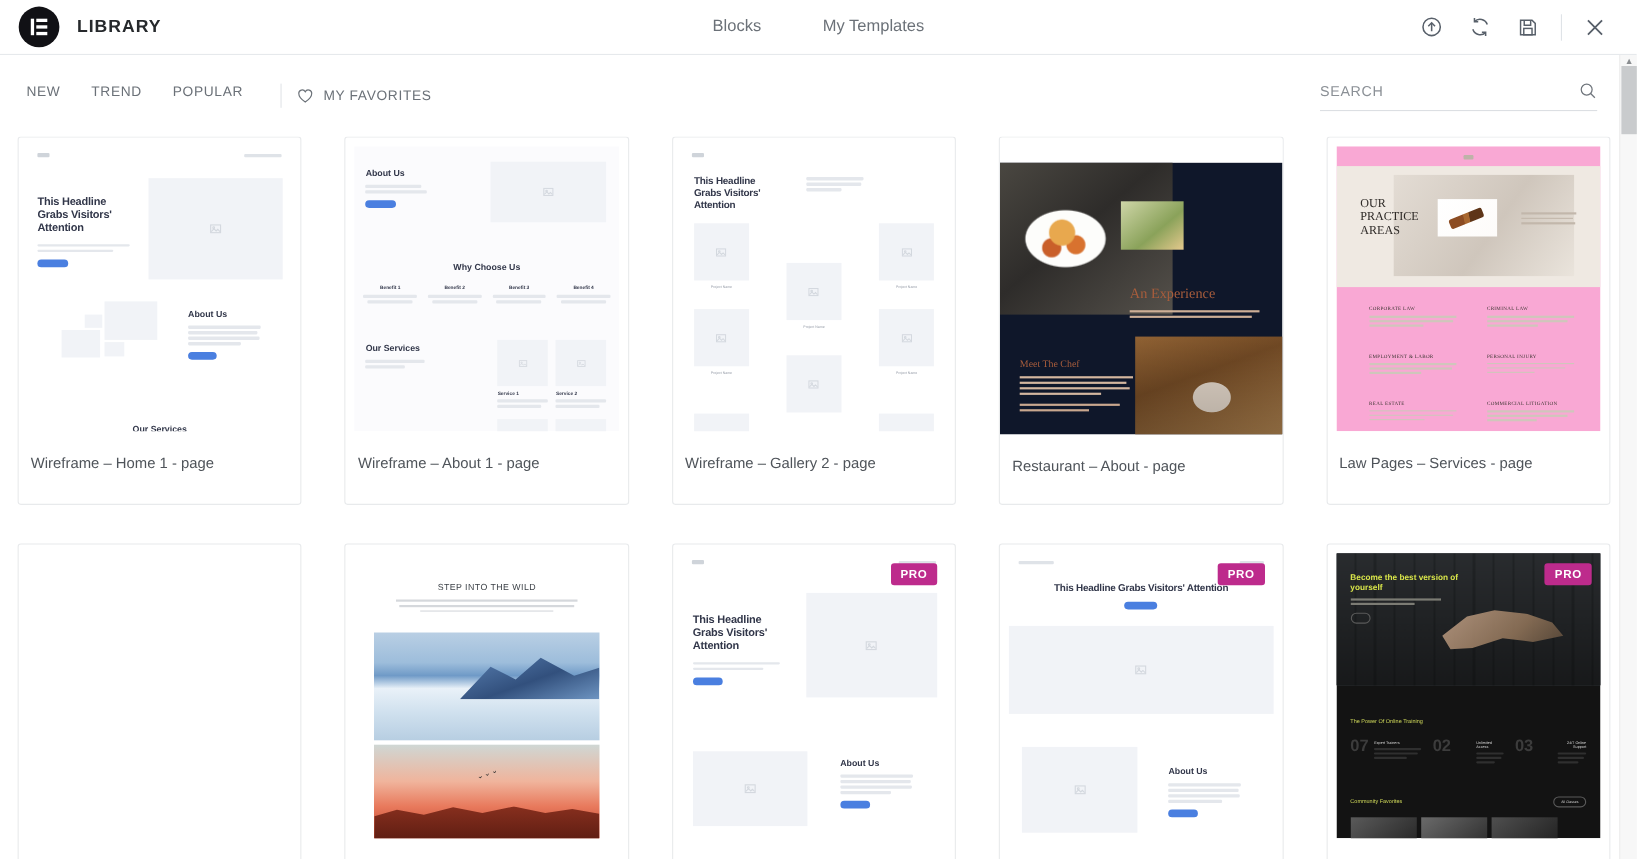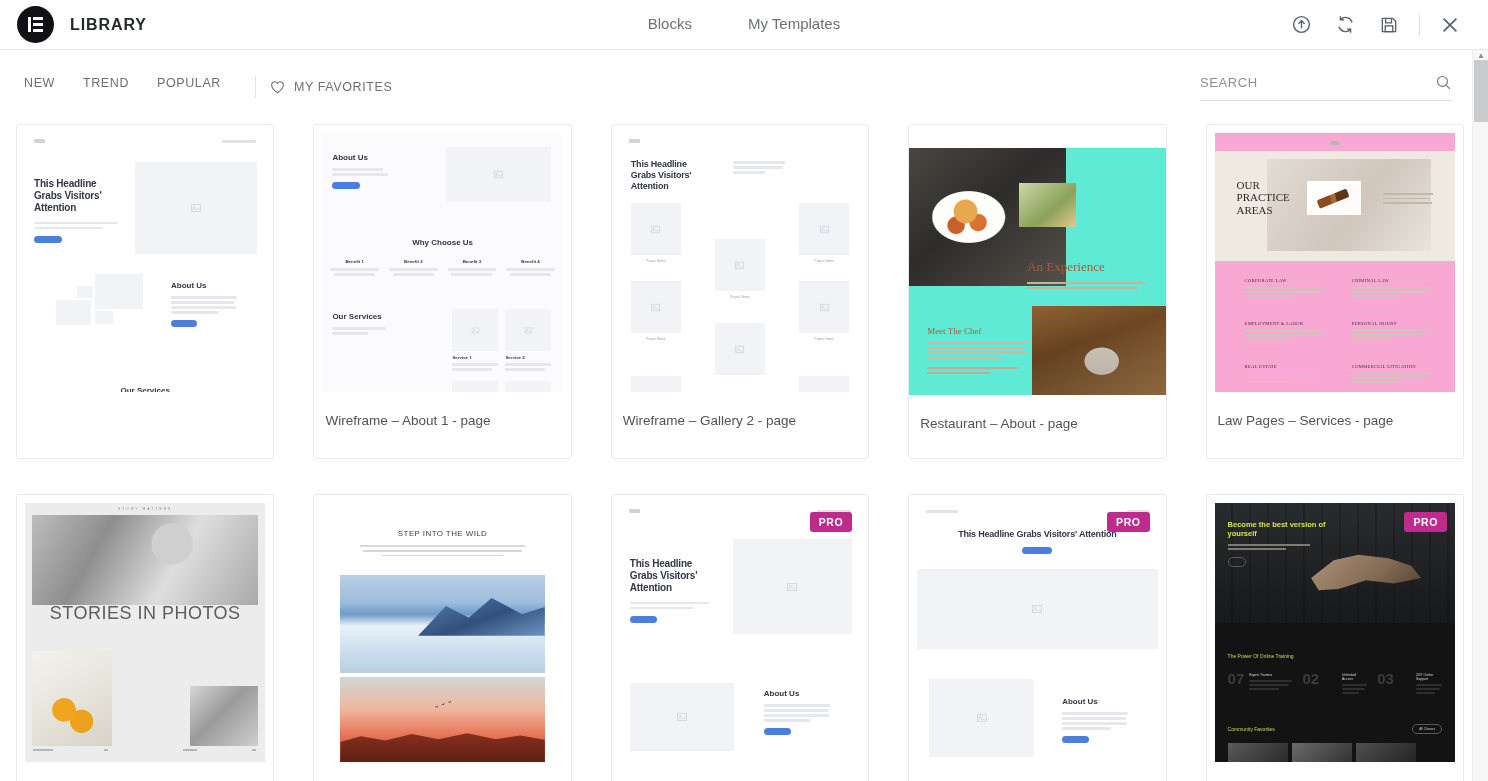--- a/index.html
+++ b/index.html
@@ -161,21 +161,21 @@
   .mk-imgbox {
     background: #f1f3f7;
     display: flex; align-items: center; justify-content: center;
   }
   .mk-imgbox svg { opacity: .33; }
   .mk-h2 { color: #32374a; font-weight: 700; font-size: 8px; }
   .mk-h3 { color: #32374a; font-weight: 700; font-size: 4.4px; }
   .mk-label { color: #9aa0ab; font-size: 3.2px; }
 
   
-  .rest { background: #5eead4; margin-top: 23px; }
+  .rest { background: #0f172a; margin-top: 23px; }
   .serif { font-family: "Liberation Serif", serif; }
 
   
   .law { background: #f9a8d4; }
 
   
   .photos { background: #ececec; }
 
   
   .fit { background: #131313; }
@@ -400,20 +400,21 @@
                   <div class="mk-p" style="width:96%"></div>
                   <div class="mk-p" style="width:99%"></div>
                   <div class="mk-p" style="width:72%"></div>
                 </div>
             <div class="mk-btn" style="width:26px;margin-top:6px;"></div>
           </div>
           <div class="mk-h2" style="position:absolute;left:0;right:0;bottom:-3px;text-align:center;">Our Services</div>
         </div>
           </div>
       </div>
+      <div class="card-title">Wireframe – Home 1 - page</div>
     </div>
 
     <div class="card">
       <div class="thumb">
         <div class="thumb-inner">
             <div class="mock mk-bg-white" style="background:#fbfbfd;">
           <div style="position:absolute;left:10px;top:20px;width:60px;">
             <div class="mk-h2">About Us</div>
             <div style="margin-top:6px;">
                   <div class="mk-p" style="width:85%"></div>
@@ -672,35 +673,20 @@
                   </div>
                 </div>
           </div>
         </div>
           </div>
       </div>
       <div class="card-title">Law Pages – Services - page</div>
     </div>
 
     <div class="card">
-      <div class="thumb">
-        <div class="thumb-inner">
-            <div class="mock photos">
-          <div class="mk-label" style="position:absolute;left:0;right:0;top:4px;text-align:center;letter-spacing:2px;color:#8e8e8e;font-size:3.4px;">STORY MATTERS</div>
-          <div class="grad-bw-girl" style="position:absolute;left:7px;top:12px;right:7px;height:90px;"></div>
-          <div style="position:absolute;left:0;right:0;top:100px;text-align:center;color:#5d5d5d;font-size:18px;letter-spacing:.5px;">STORIES IN PHOTOS</div>
-          <div class="grad-lemons" style="position:absolute;left:7px;top:148px;width:80px;height:95px;"></div>
-          <div class="grad-bw-girl2" style="position:absolute;right:7px;top:183px;width:68px;height:60px;"></div>
-          <div style="position:absolute;left:8px;top:246px;width:20px;height:1.6px;background:#b5b5b5;"></div>
-          <div style="position:absolute;left:79px;top:246px;width:4px;height:1.6px;background:#b5b5b5;"></div>
-          <div style="position:absolute;right:68px;top:246px;width:14px;height:1.6px;background:#b5b5b5;"></div>
-          <div style="position:absolute;right:9px;top:246px;width:4px;height:1.6px;background:#b5b5b5;"></div>
-        </div>
-          </div>
-      </div>
       <div class="card-title"></div>
     </div>
 
     <div class="card">
       <div class="thumb">
         <div class="thumb-inner">
             <div class="mock mk-bg-white">
           <div style="position:absolute;left:0;right:0;top:26px;text-align:center;color:#3a3f45;font-size:8px;letter-spacing:.4px;">STEP INTO THE WILD</div>
           <div style="position:absolute;left:34px;right:34px;top:42px;">
             <div style="height:1.8px;background:#d5d8dc;margin:0 auto 3px;width:96%"></div>
@@ -839,21 +825,21 @@
               <div class="fit-num">02</div>
               <div style="flex:1;padding-top:2px;">
                 <div class="fit-lbl">Unlimited Access</div>
                 <div style="margin-top:3px;">
                       <div class="fit-p" style="width:100%"></div>
                       <div class="fit-p" style="width:90%"></div>
                       <div class="fit-p" style="width:66%"></div>
                     </div>
               </div>
             </div>
-            <div style="flex:1;display:flex;gap:22px;">
+            <div style="flex:1;display:flex;gap:22px;text-align:right;">
               <div class="fit-num">03</div>
               <div style="flex:1;padding-top:2px;">
                 <div class="fit-lbl">24/7 Online Support</div>
                 <div style="margin-top:3px;">
                       <div class="fit-p" style="width:100%"></div>
                       <div class="fit-p" style="width:94%"></div>
                       <div class="fit-p" style="width:72%"></div>
                     </div>
               </div>
             </div>

